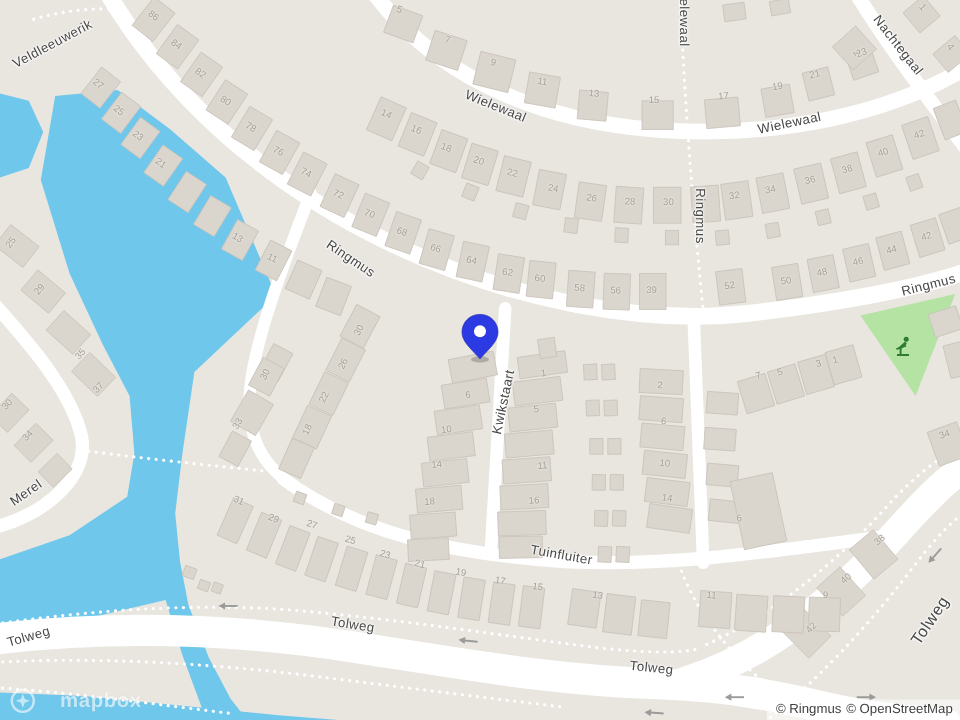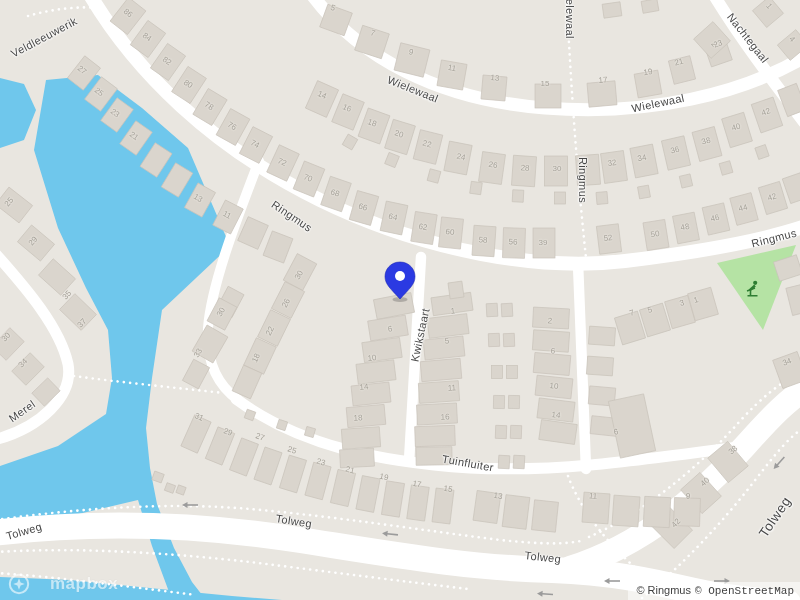--- a/index.html
+++ b/index.html
@@ -34,21 +34,21 @@
   .logo .word{
     color:#fff;font-size:17px;font-weight:bold;letter-spacing:.5px;
     text-shadow:0 0 1px rgba(120,120,120,.4);
   }
   .attribution{
     position:absolute;right:0;bottom:0;
     background:rgba(255,255,255,.55);
     font-size:11px;color:#3f3f3f;padding:2px 6px 3px 8px;border-radius:3px 0 0 0;
   }
   .attribution span{cursor:pointer;}
-  .attribution span + span{margin-left:4px;font-family:Liberation Mono, monospace;}
+  .attribution span + span{margin-left:4px;}
 </style>
 </head>
 <body>
 
 <div class="map">
   <svg class="base" width="800" height="600" viewBox="0 0 800 600">
 
     <g>
       <polygon class="water" points="0,78 24,84 36,110 24,140 0,148"></polygon>
       <polygon class="water" points="46,80 98,75 142,108 188,148 230,246 162,310 152,378 146,428 150,468 157,504 174,548 192,582 206,600 172,600 152,546 138,500 70,516 0,530 0,466 58,446 106,414 112,378 108,330 86,288 58,228 34,150"></polygon>

